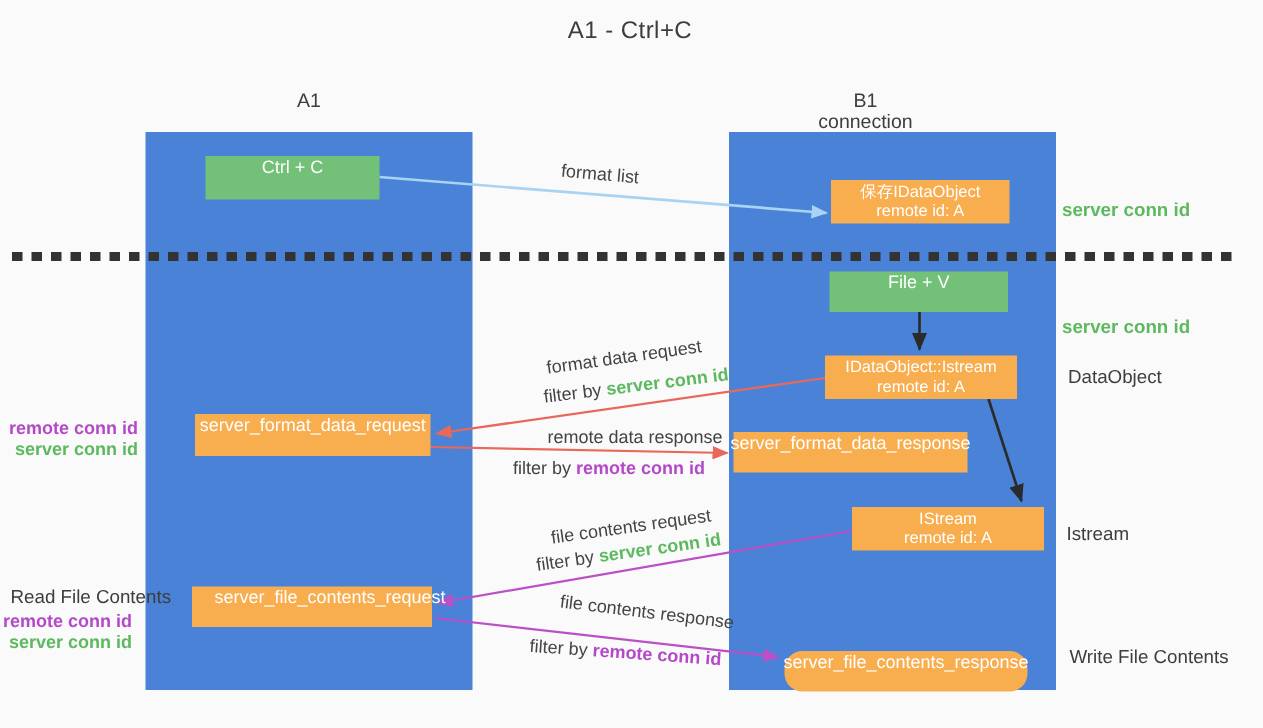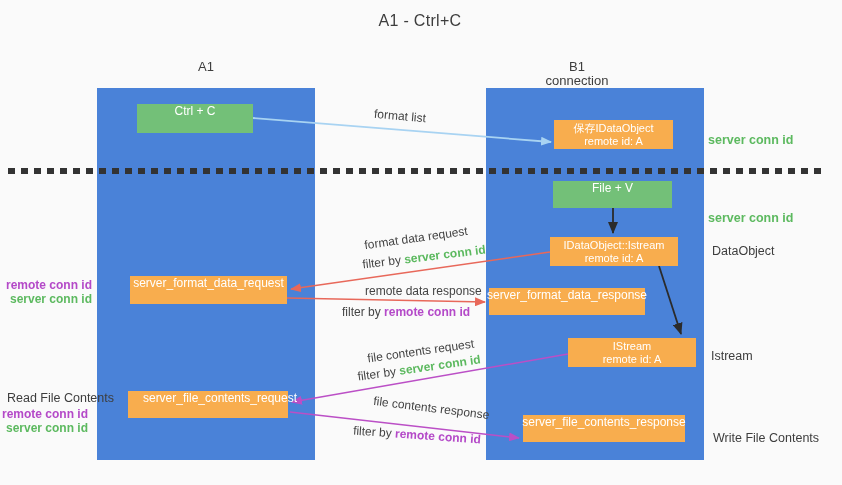--- a/index.html
+++ b/index.html
@@ -19,21 +19,21 @@
   .one-line{font-size:12px;display:flex;align-items:flex-start;justify-content:center;}
   .two-line{font-size:11px;line-height:13px;padding-top:2px;}
   .n-ctrl-c{left:137px;top:104px;width:116px;height:29px;}
   .n-save{left:554px;top:120px;width:119px;height:29px;}
   .n-ctrl-v{left:553px;top:181px;width:119px;height:27px;}
   .n-getdata{left:550px;top:237px;width:128px;height:29px;}
   .n-fmt-req{left:130px;top:276px;width:157px;height:28px;}
   .n-fmt-resp{left:489px;top:288px;width:156px;height:27px;}
   .n-istream{left:568px;top:338px;width:128px;height:29px;}
   .n-file-req{left:128px;top:391px;width:160px;height:27px;padding-left:24px;}
-  .n-file-resp{left:523px;top:415px;width:162px;height:27px;}
+  .n-file-resp{left:523px;top:434px;width:162px;height:27px;border-radius:12px;}
   svg.layer{position:absolute;left:0;top:0;z-index:3;pointer-events:none;}
   .albl{font-size:12px;color:#444;white-space:nowrap;z-index:5;}
   .albl .g{color:#5cb95f;font-weight:bold;}
   .albl .p{color:#b449c8;font-weight:bold;}
   .side{font-size:12.5px;color:#3d3d3d;white-space:nowrap;z-index:5;}
   .side.g{color:#5cb95f;font-weight:bold;}
   .lblock{text-align:right;line-height:14px;font-weight:bold;font-size:12px;white-space:nowrap;}
   .lblock .g{color:#5cb95f;}
   .lblock .p{color:#b449c8;}
 </style>

